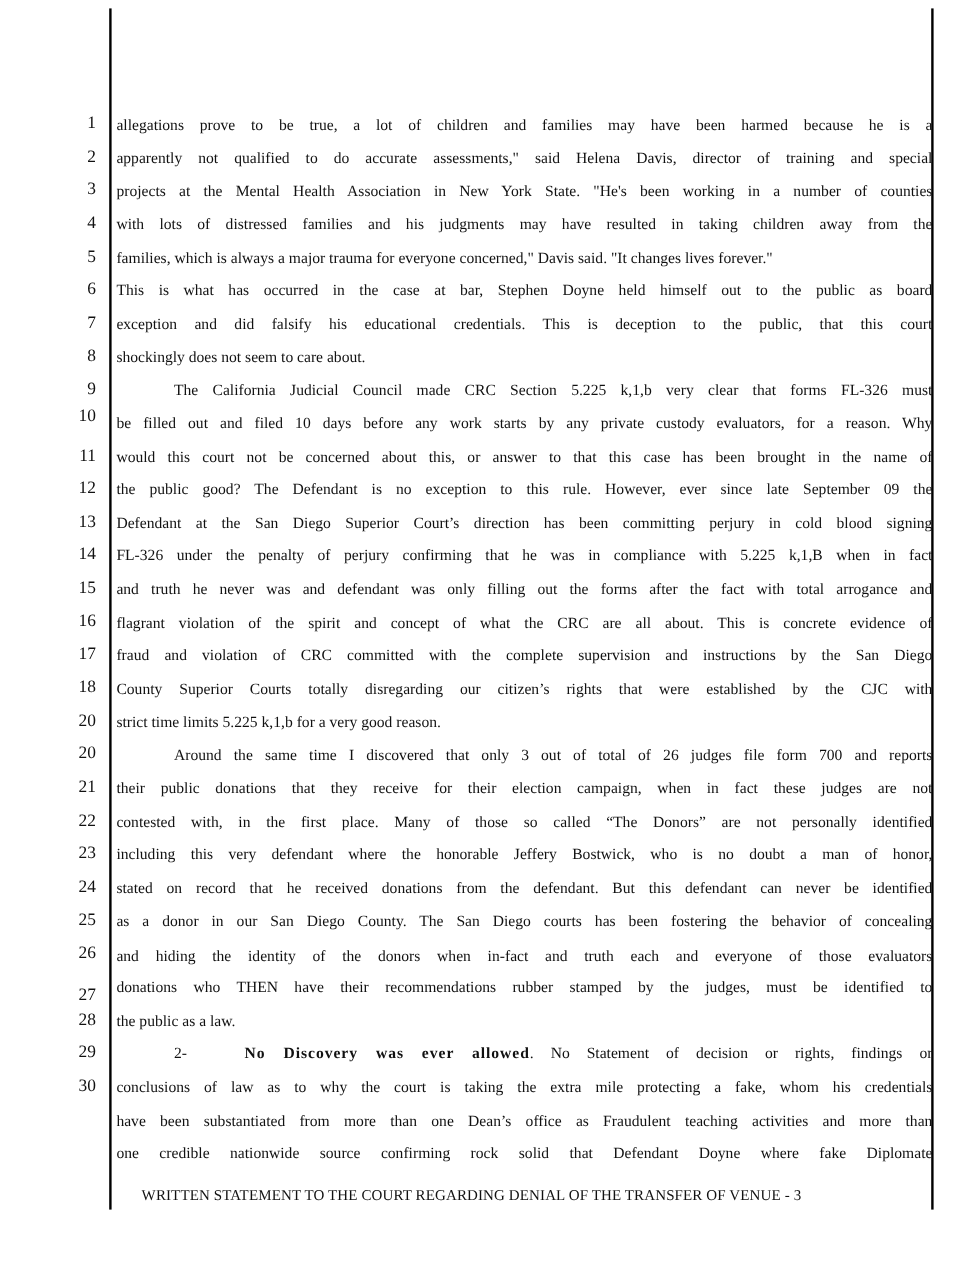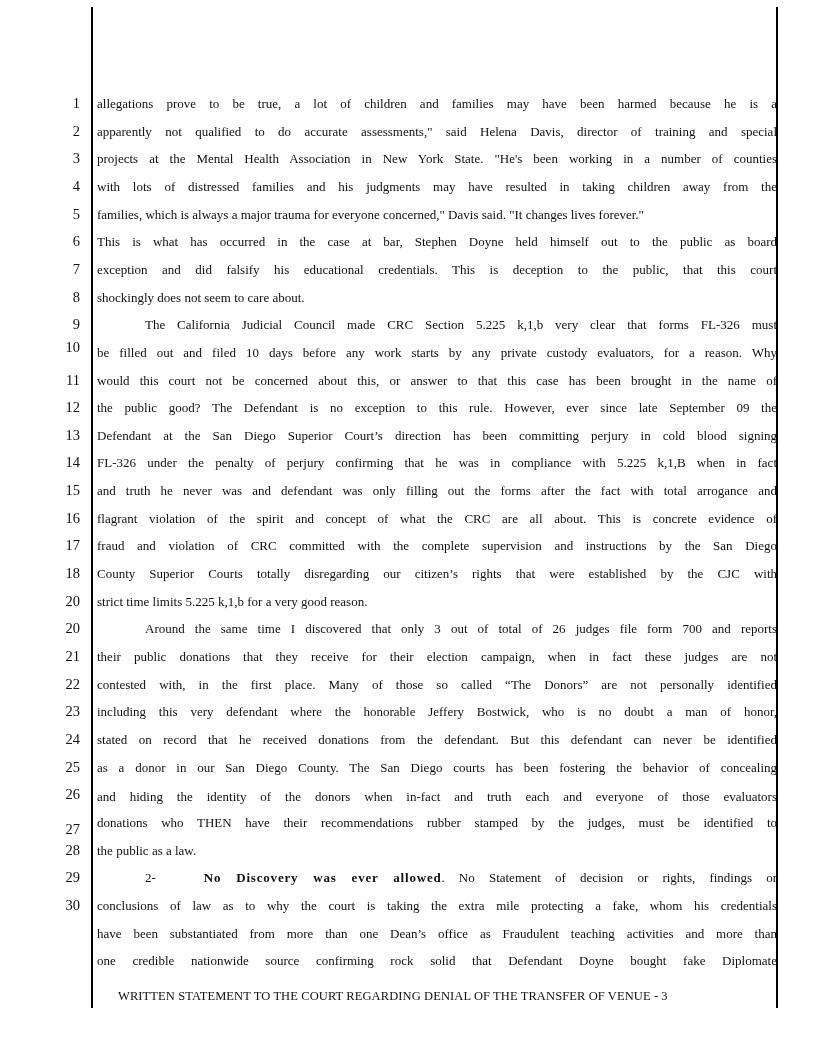--- a/index.html
+++ b/index.html
@@ -83,16 +83,16 @@
   <div class="line" style="top:580.65px">contested with, in the first place. Many of those so called “The Donors” are not personally identified</div>
   <div class="line" style="top:608.3px">including this very defendant where the honorable Jeffery Bostwick, who is no doubt a man of honor,</div>
   <div class="line" style="top:635.95px">stated on record that he received donations from the defendant. But this defendant can never be identified</div>
   <div class="line" style="top:663.6px">as a donor in our San Diego County. The San Diego courts has been fostering the behavior of concealing</div>
   <div class="line" style="top:693px">and hiding the identity of the donors when in-fact and truth each and everyone of those evaluators</div>
   <div class="line" style="top:718.9px">donations who THEN have their  recommendations rubber stamped by the judges, must be identified to</div>
   <div class="line last" style="top:746.55px">the public as a law.</div>
   <div class="line indent" style="top:774.2px"><span>2-</span><span class="tab"></span><span class="bold">No Discovery was ever allowed</span><span>. No Statement of decision or rights, findings or</span></div>
   <div class="line" style="top:801.85px">conclusions of law as to why the court is taking the extra mile protecting a fake, whom his credentials</div>
   <div class="line" style="top:829.5px">have been substantiated from more than one Dean’s office as Fraudulent teaching activities and more than</div>
-  <div class="line" style="top:857.15px">one credible nationwide source confirming rock solid that Defendant Doyne bought fake Diplomate</div>
+  <div class="line" style="top:857.15px">one credible nationwide source confirming rock solid that Defendant Doyne where fake Diplomate</div>
 </div>
 
 <div class="footer">WRITTEN STATEMENT TO THE COURT REGARDING DENIAL OF THE TRANSFER OF VENUE - 3</div>
 
 </body></html>

